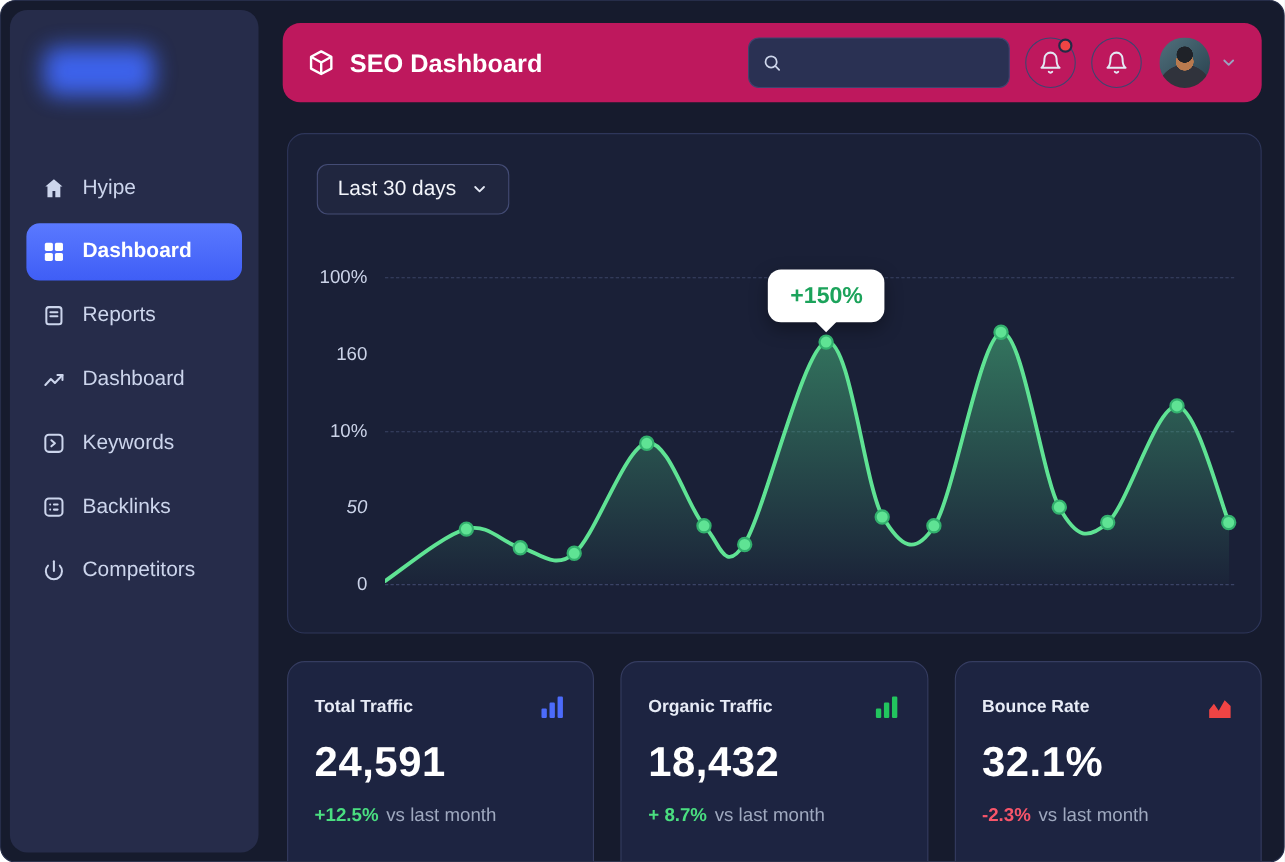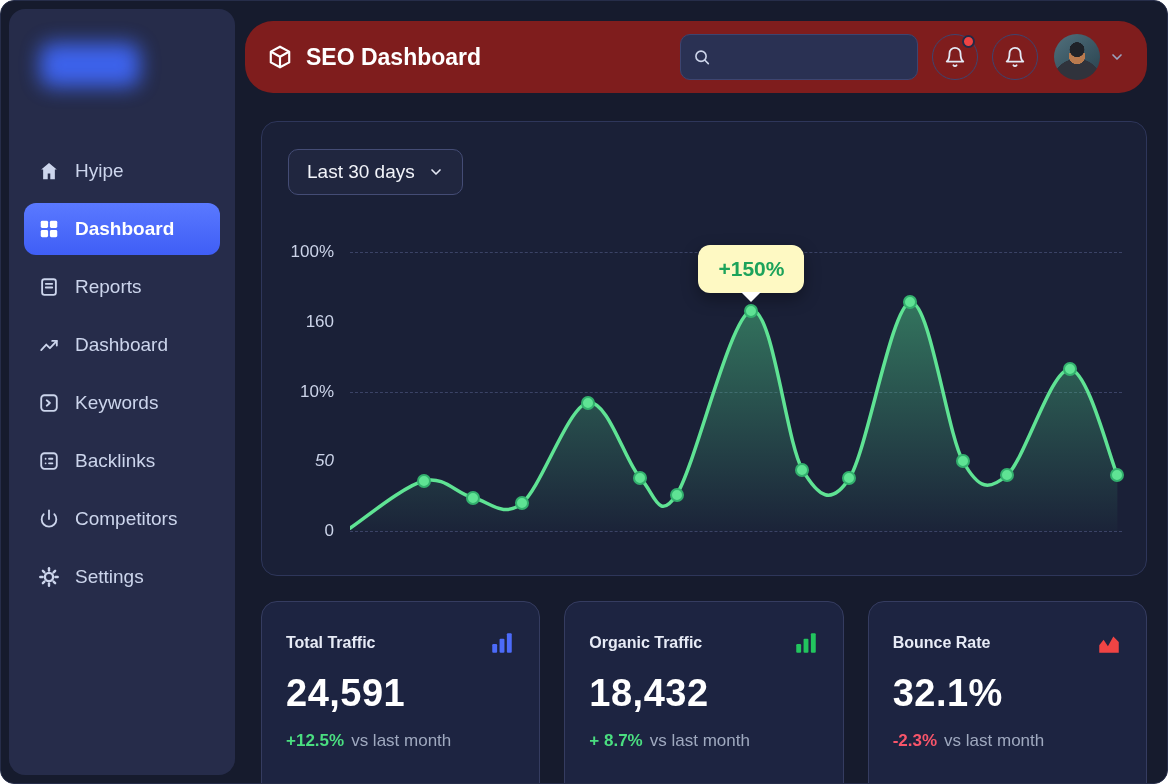--- a/index.html
+++ b/index.html
@@ -28,22 +28,22 @@
   }
   .nav-item.active {
     background:linear-gradient(180deg,#5a79ff,#3f5ef6);
     color:#ffffff; font-weight:700;
   }
   .nav-item .icn { width:22px; height:22px; flex:0 0 22px; display:flex; }
   .icn svg { width:100%; height:100%; }
 
   
   .header {
-    position:absolute; left:244px; top:20px; right:20px; height:72px;
-    background:#7f1d1d; border-radius:28px;
+    position:absolute; left:256px; top:20px; right:20px; height:72px;
+    background:#be185d; border-radius:16px;
     display:flex; align-items:center; padding:0 22px;
   }
   .header-title { display:flex; align-items:center; gap:13px; color:#ffffff; font-size:23px; font-weight:700; }
   .header-title .icn { width:26px; height:26px; display:flex; color:#fff; }
   .search {
     margin-left:auto; width:238px; height:46px;
     background:#2a3153; border:1px solid #3d4570; border-radius:10px;
     display:flex; align-items:center; padding:0 12px; gap:9px; color:#cdd5ea;
   }
   .search .icn { width:20px; height:20px; display:flex; }
@@ -90,21 +90,21 @@
   .chart-plot { position:relative; flex:1; }
   .gridline { position:absolute; left:0; right:0; border-top:1.5px dashed #3b4366; }
   .chart-plot svg { position:absolute; inset:0; width:100%; height:100%; }
   .dot {
     position:absolute; width:14px; height:14px; border-radius:50%;
     background:#5fe394; border:2px solid #33b06e;
     transform:translate(-50%,-50%); cursor:pointer;
   }
   .tooltip {
     position:absolute; transform:translateX(-50%);
-    background:#fef9c3; color:#1ca35b; font-weight:700; font-size:21px;
+    background:#ffffff; color:#1ca35b; font-weight:700; font-size:21px;
     padding:12px 20px; border-radius:12px; white-space:nowrap;
     box-shadow:0 6px 16px rgba(0,0,0,.35);
   }
   .tooltip::after {
     content:""; position:absolute; left:50%; bottom:-9px; transform:translateX(-50%);
     border:10px solid transparent; border-top:10px solid #ffffff; border-bottom:0;
   }
 
   
   .stats { position:absolute; left:260px; right:20px; top:600px; display:flex; gap:24px; }
@@ -194,38 +194,20 @@
     <div class="nav-item">
       <span class="icn">
         <svg viewBox="0 0 24 24" fill="none" stroke="currentColor" stroke-width="2" stroke-linecap="round">
             <path d="M17.8 6.8a8 8 0 1 1-11.6 0"></path>
             <path d="M12 2.5V12"></path>
           </svg>
       </span>
       <span>Competitors</span>
     </div>
 
-    <div class="nav-item">
-      <span class="icn">
-        <svg viewBox="0 0 24 24" fill="none" stroke="currentColor" stroke-width="2.6" stroke-linecap="round">
-            <g>
-              <line x1="12" y1="2.5" x2="12" y2="5"></line>
-              <line x1="12" y1="19" x2="12" y2="21.5"></line>
-              <line x1="2.5" y1="12" x2="5" y2="12"></line>
-              <line x1="19" y1="12" x2="21.5" y2="12"></line>
-              <line x1="5.3" y1="5.3" x2="7" y2="7"></line>
-              <line x1="17" y1="17" x2="18.7" y2="18.7"></line>
-              <line x1="5.3" y1="18.7" x2="7" y2="17"></line>
-              <line x1="17" y1="7" x2="18.7" y2="5.3"></line>
-            </g>
-            <circle cx="12" cy="12" r="4.5"></circle>
-          </svg>
-      </span>
-      <span>Settings</span>
-    </div>
   </nav>
 
   <header class="header">
     <div class="header-title">
       <span class="icn">
         <svg viewBox="0 0 24 24" fill="none" stroke="currentColor" stroke-width="2" stroke-linejoin="round">
             <path d="M12 2.5 20.5 7v10L12 21.5 3.5 17V7z"></path>
             <path d="M3.8 7.2 12 11.8l8.2-4.6M12 21.2V11.8"></path>
           </svg>
       </span>

